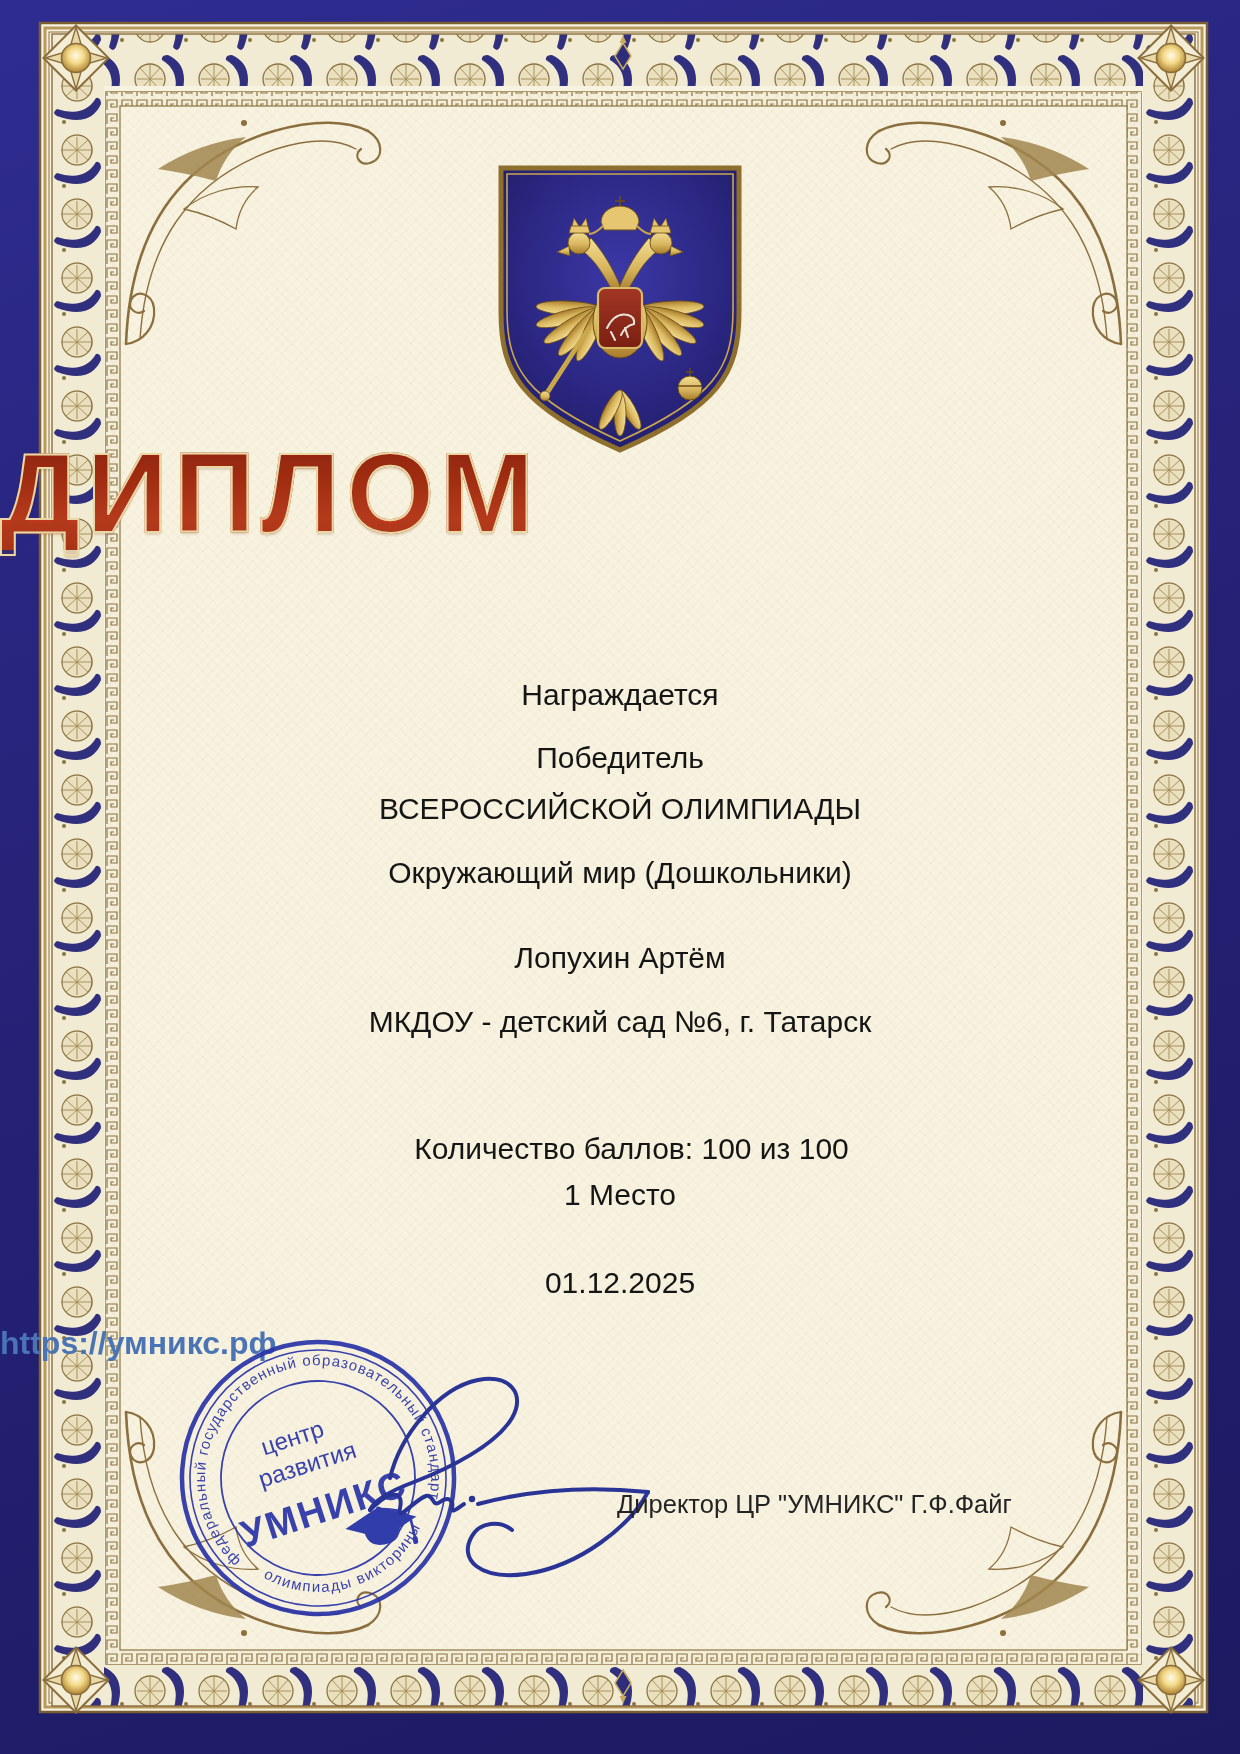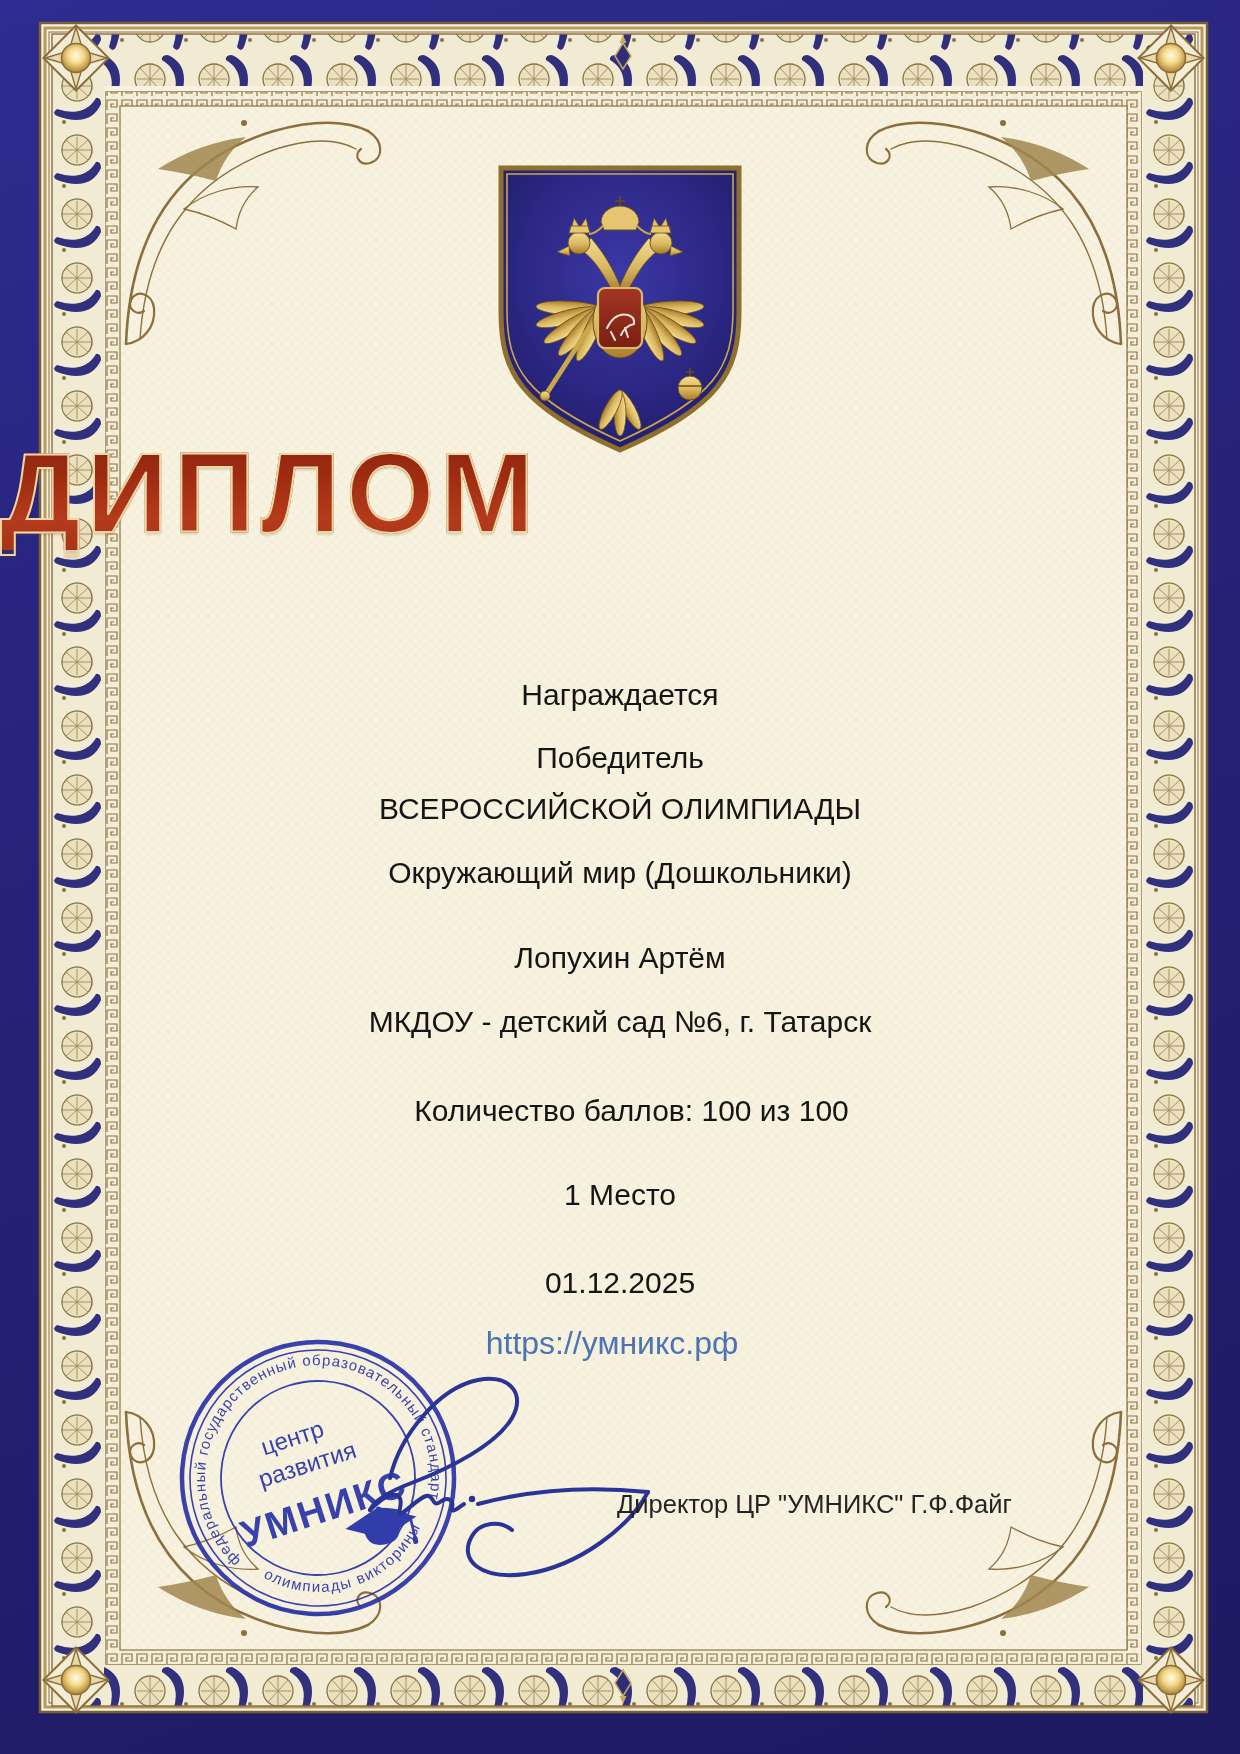--- a/index.html
+++ b/index.html
@@ -11,22 +11,22 @@
                 repeating-linear-gradient(-45deg,rgba(190,170,120,.05) 0 2px,transparent 2px 7px);
      pointer-events:none;}
   .coa{position:absolute;left:487px;top:160px;}
   .title{position:absolute;left:0;right:0;top:437px;
      font-size:113px;font-weight:800;letter-spacing:6px;line-height:1;
      background:linear-gradient(180deg,#8e2013 0%,#a8290f 35%,#c23a1e 72%,#b23318 100%);
      -webkit-background-clip:text;background-clip:text;color:transparent;
      -webkit-text-stroke:2px #e9d8a6;text-shadow:0 3px 2px rgba(120,60,20,.18);}
   .line{position:absolute;left:0;right:0;text-align:center;font-size:30px;color:#151515;line-height:42px;}
   .l0{top:674px;} .l1{top:737px;} .l2{top:788px;} .l3{top:852px;} .l4{top:937px;}
-  .l5{top:1001px;} .l6{top:1054px;} .l7{top:1090px;margin-left:23px;} .l8{top:1174px;} .l9{top:1230px;margin-top:32px;}
-  .weblink{position:absolute;left:0;right:16px;top:1321px;text-align:center;font-size:32px;font-weight:400;color:#4a74b4;line-height:44px;cursor:pointer;}
+  .l5{top:1001px;} .l6{top:1054px;} .l7{top:1128px;margin-left:23px;} .l8{top:1174px;} .l9{top:1230px;margin-top:32px;}
+  .weblink{position:absolute;left:0;right:16px;top:1321px;font-size:32px;font-weight:700;color:#4a74b4;line-height:44px;cursor:pointer;}
   .stamp{position:absolute;left:168px;top:1328px;opacity:.93;}
   .sig{position:absolute;left:330px;top:1350px;}
   .sig-caption{position:absolute;left:617px;top:1490px;font-size:25.5px;color:#232323;white-space:nowrap;}
 </style>
 </head>
 <body>
 
 <div class="page">
 
   <svg class="frame-svg" width="1240" height="1754" viewBox="0 0 1240 1754">

